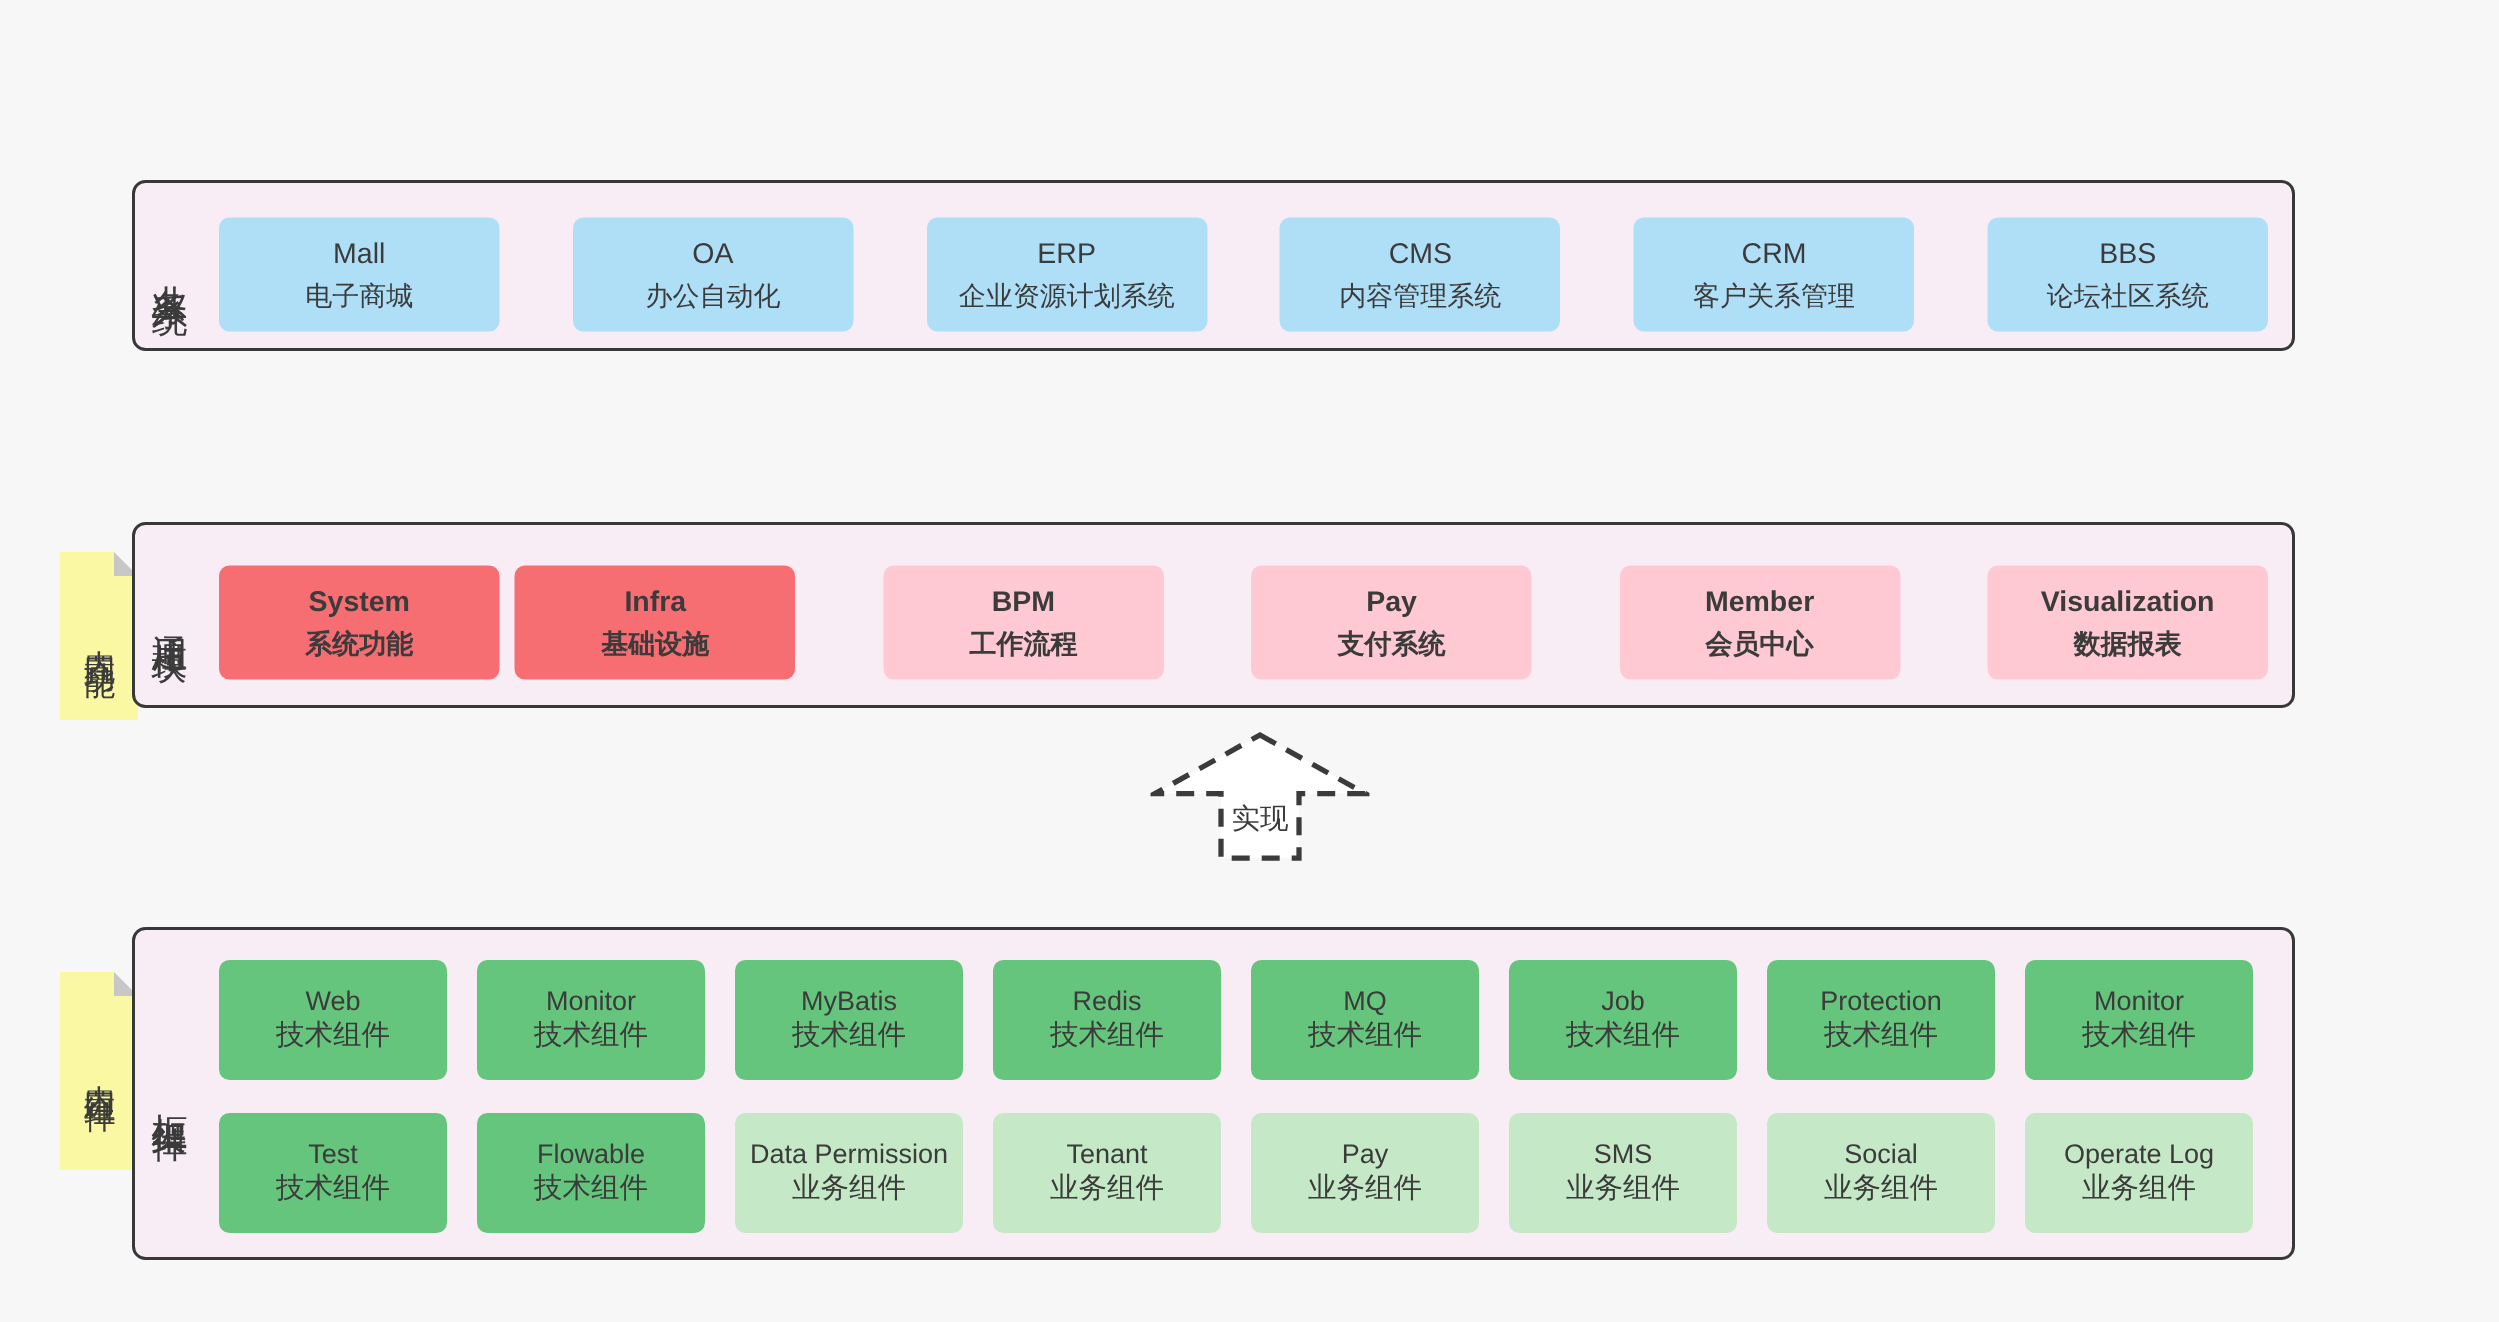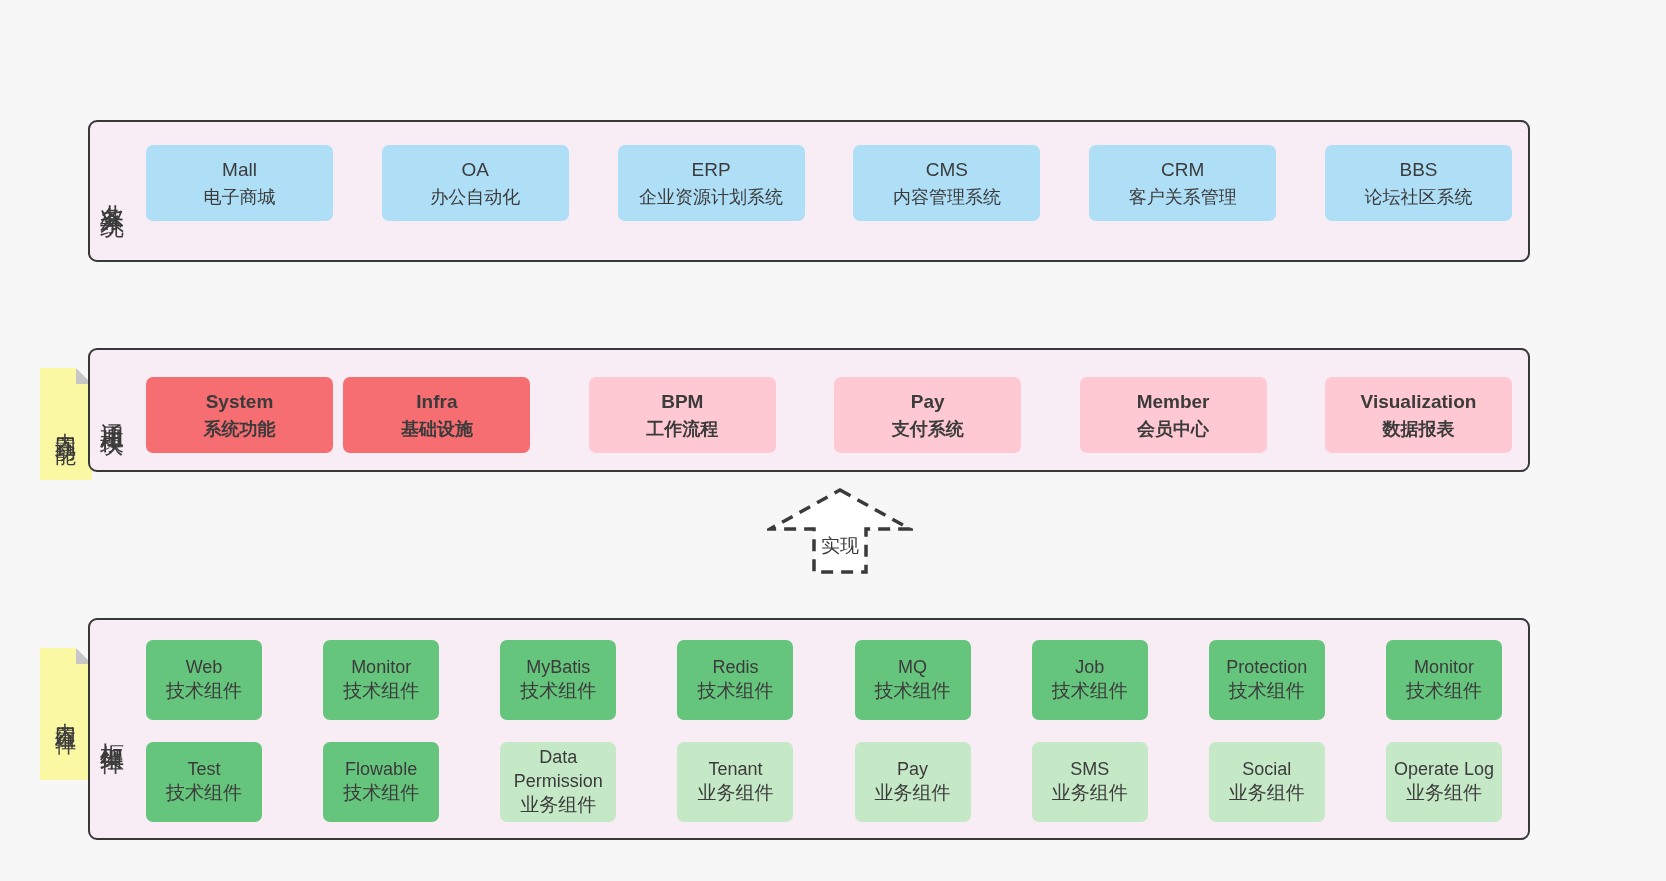--- a/index.html
+++ b/index.html
@@ -17,21 +17,21 @@
   .band-label { position:absolute; left:10px; top:50%; transform:translateY(-50%);
           writing-mode:vertical-rl; text-orientation:upright; font-size:24px;
           letter-spacing:3px; line-height:1; color:var(--text); white-space:nowrap; }
 
   .box-row { position:absolute; left:56px; right:16px; display:flex; justify-content:space-between; }
   .box { border-radius:7px; display:flex; flex-direction:column; align-items:center;
          justify-content:center; text-align:center; line-height:1.45; }
   .box .t { font-size:19px; }
   .box .s { font-size:18px; }
   .wide { width:187px; height:76px; }
-  .narrow { width:116px; height:80px; line-height:1.3; padding:2px; }
+  .narrow { width:152px; height:80px; line-height:1.3; padding:2px; }
   .narrow .t { font-size:18px; }
   .narrow .s { font-size:19px; }
   .blue { background:var(--blue); }
   .red { background:var(--red); }
   .pink { background:var(--pink);margin-left:48px; }
   .green { background:var(--green); }
   .green-light { background:var(--green_light);justify-content:center; }
 
   .sticky { position:absolute; left:40px; width:52px; background:var(--sticky_yellow); z-index:1;
             display:flex; align-items:center; justify-content:center; }
@@ -43,21 +43,21 @@
   .arrow { position:absolute; width:146px; height:88px; z-index:3; }
   .arrow svg { display:block; }
   .arrow-label { position:absolute; left:50%; top:52%; transform:translateX(-50%);
             background:#ffffff; padding:0 3px; font-size:19px; white-space:nowrap; color:var(--text); }
 </style>
 </head>
 <body>
 
 <div class="stage">
 
-  <div class="band" style="top:120px;height:142px;">
+  <div class="band" style="top:120px;height:114px;">
     <div class="band-label">业务系统</div>
     <div class="box-row" style="top:23px;">
       <div class="box wide blue">
         <div class="t">Mall</div>
         <div class="s">电子商城</div>
       </div>
       <div class="box wide blue">
         <div class="t">OA</div>
         <div class="s">办公自动化</div>
       </div>

